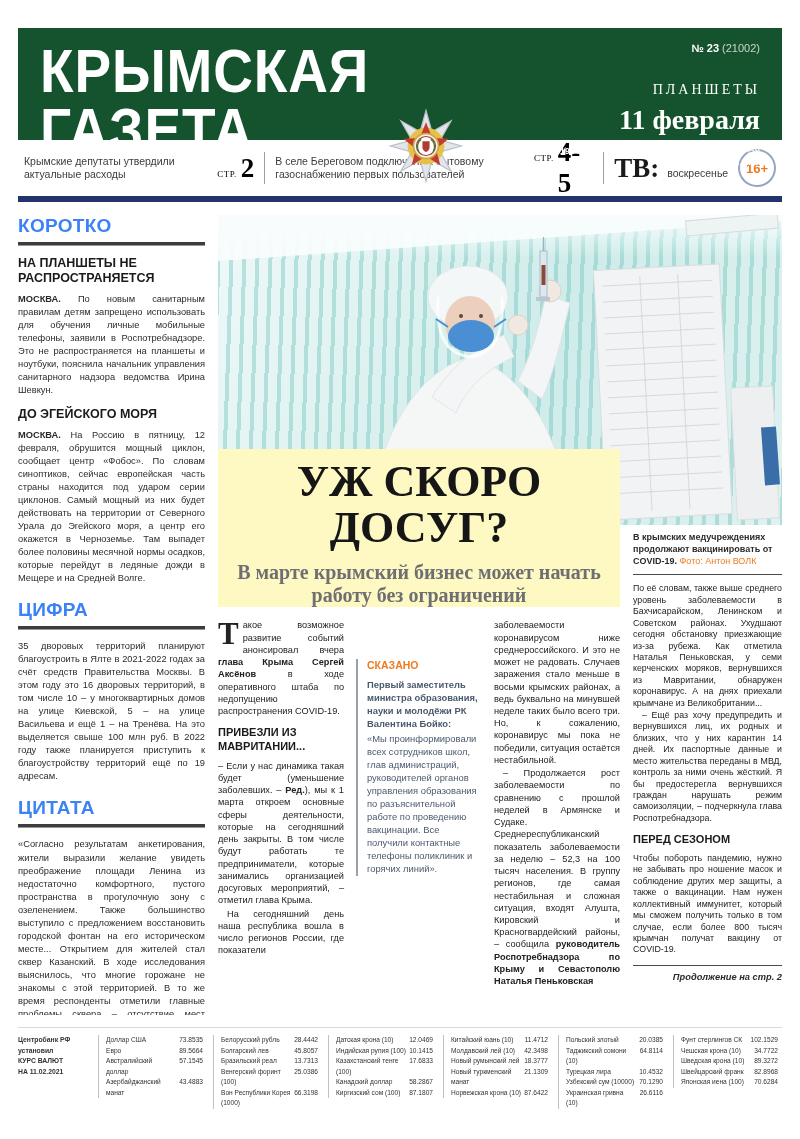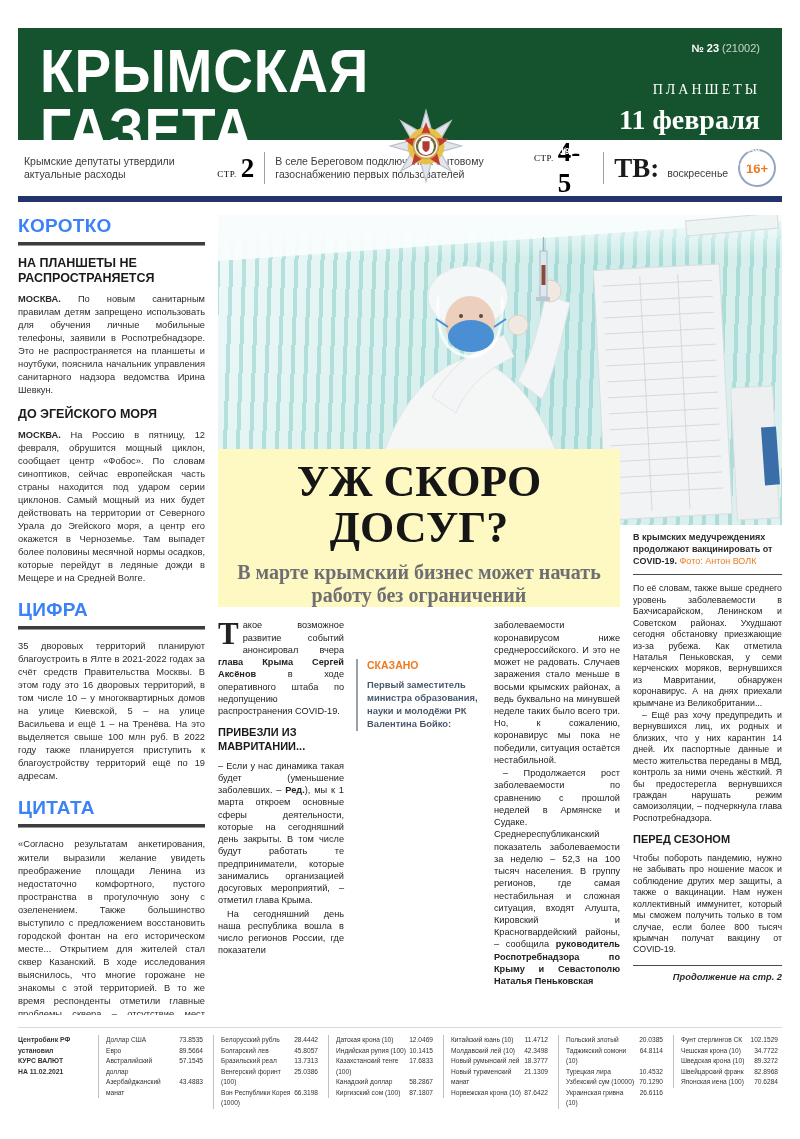--- a/index.html
+++ b/index.html
@@ -250,20 +250,21 @@
               <p class="artp"><span class="dropcap">Т</span><span>акое возможное развитие событий анонсировал вчера </span><b>глава Крыма Сергей Аксёнов</b><span> в ходе оперативного штаба по недопущению распространения COVID-19.</span></p>
               <div class="col-head">ПРИВЕЗЛИ ИЗ МАВРИТАНИИ...</div>
               <p class="artp"><span>– Если у нас динамика такая будет (уменьшение заболевших. – </span><b>Ред.</b><span>), мы к 1 марта откроем основные сферы деятельности, которые на сегодняшний день закрыты. В том числе будут работать те предприниматели, которые занимались организацией досуговых мероприятий, – отметил глава Крыма.</span></p>
               <p class="artp">На сегодняшний день наша республика вошла в число регионов России, где показатели</p>
             </div>
 
             <div class="col">
               <div class="quote-box">
                 <div class="quote-label">СКАЗАНО</div>
                 <div class="quote-speaker">Первый заместитель министра образования, науки и молодёжи РК Валентина Бойко:</div>
+                <div class="quote-text">«Мы проинформировали всех сотрудников школ, глав администраций, руководителей органов управления образования по разъяснительной работе по проведению вакцинации. Все получили контактные телефоны поликлиник и горячих линий».</div>
               </div>
             </div>
 
             <div class="col">
               <p class="artp">заболеваемости коронавирусом ниже среднероссийского. И это не может не радовать. Случаев заражения стало меньше в восьми крымских районах, а ведь буквально на минувшей неделе таких было всего три. Но, к сожалению, коронавирус мы пока не победили, ситуация остаётся нестабильной.</p>
               <p class="artp"><span>– Продолжается рост заболеваемости по сравнению с прошлой неделей в Армянске и Судаке. Среднереспубликанский показатель заболеваемости за неделю – 52,3 на 100 тысяч населения. В группу регионов, где самая нестабильная и сложная ситуация, входят Алушта, Кировский и Красногвардейский районы, – сообщила </span><b>руководитель Роспотребнадзора по Крыму и Севастополю Наталья Пеньковская</b></p>
             </div>
 
           </div>
         </div>

